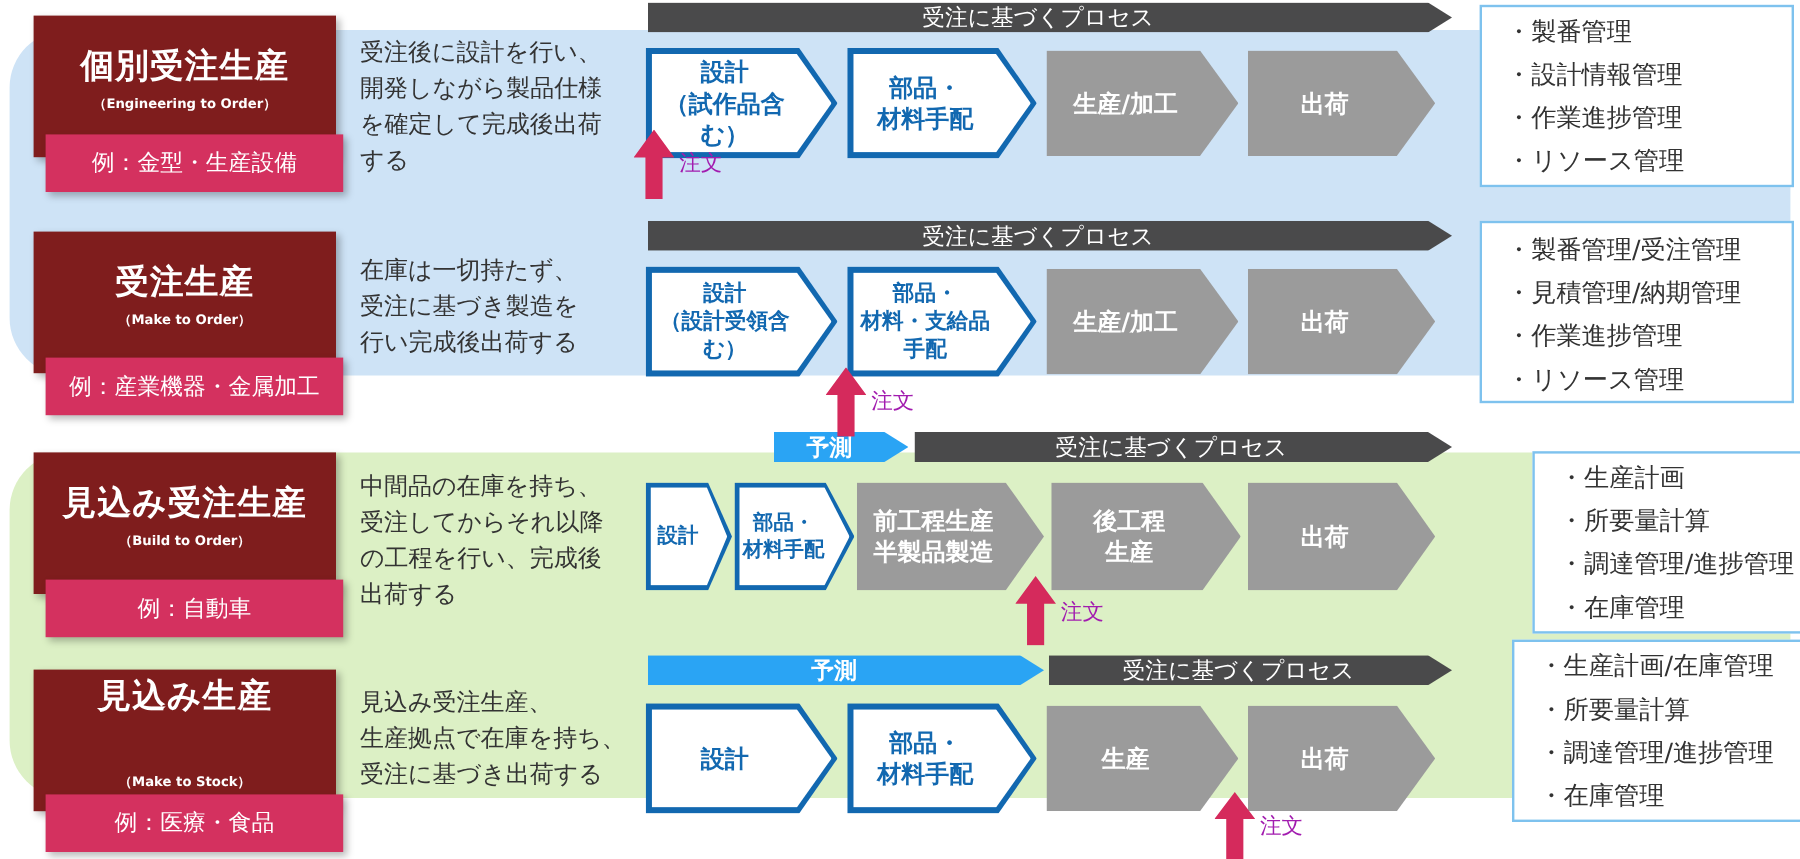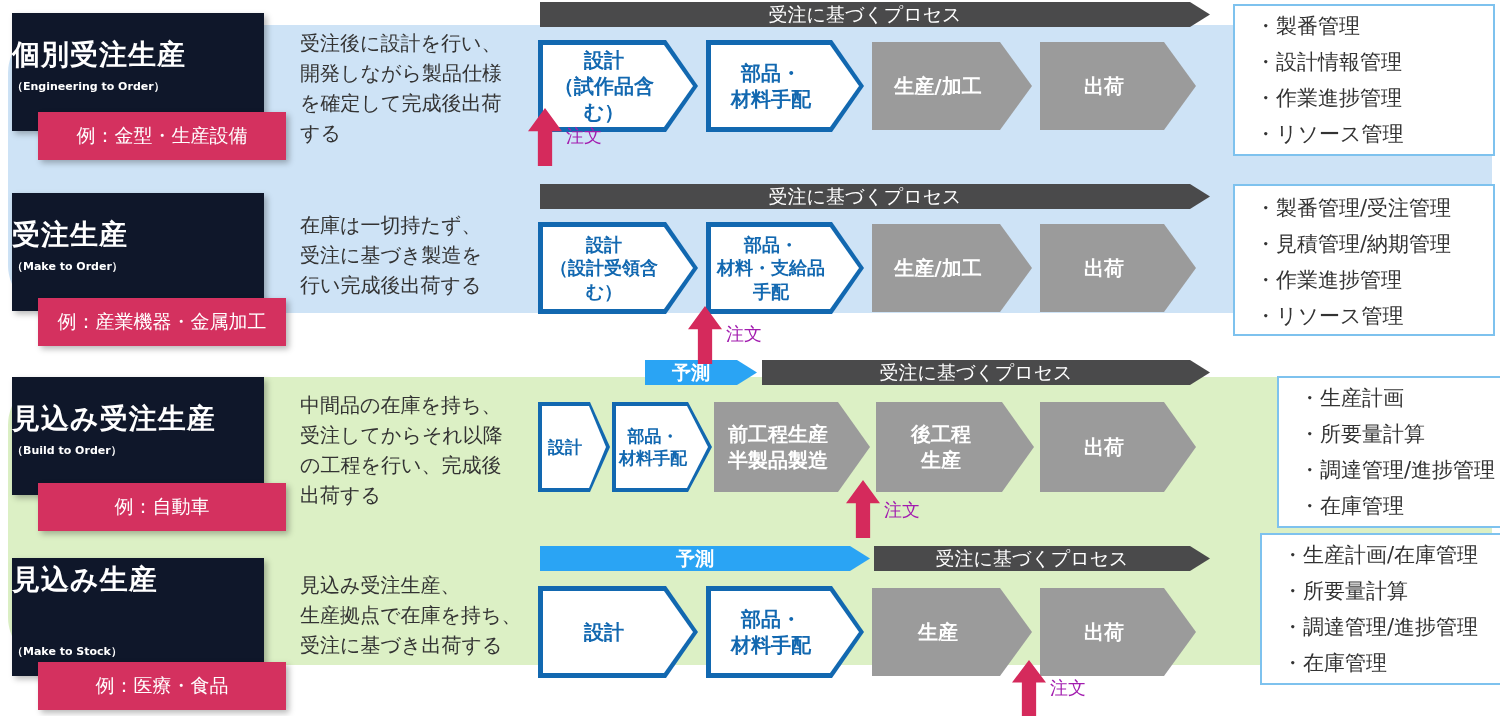--- a/index.html
+++ b/index.html
@@ -2,22 +2,22 @@
 <html><head>
 <meta charset="utf-8">
 <style>
   html,body{margin:0;padding:0;background:#fff;}
   .canvas{position:relative;width:1500px;height:716px;overflow:hidden;
           font-family:"DejaVu Sans","Liberation Sans",sans-serif;color:#333;}
   .band{position:absolute;left:8px;width:1484px;height:288px;border-radius:48px;}
   .band-blue{top:25px;background:#cee3f6;}
   .band-green{top:377px;background:#dcf0c5;}
 
-  .navy{position:absolute;left:12px;width:252px;height:118px;background:#0f172a;
-        display:flex;flex-direction:column;align-items:flex-start;justify-content:center;
+  .navy{position:absolute;left:28px;width:252px;height:118px;background:#7f1d1d;
+        display:flex;flex-direction:column;align-items:center;justify-content:center;
         padding-bottom:14px;box-sizing:border-box;box-shadow:3px 3px 6px rgba(0,0,0,.28);z-index:3;}
   .navy .t1{color:#fff;font-size:28px;font-weight:bold;letter-spacing:1px;}
   .navy .t2{color:#fff;font-size:11px;font-weight:bold;margin-top:5px;}
   .pink{position:absolute;left:38px;width:248px;height:48px;background:#d4315f;color:#fff;
         font-size:19px;display:flex;align-items:center;justify-content:center;
         box-shadow:3px 3px 6px rgba(0,0,0,.28);z-index:4;}
   .desc{position:absolute;left:300px;width:238px;font-size:20px;line-height:1.5;
         white-space:pre-line;color:#333;z-index:3;}
 
   .banner{position:absolute;height:25px;display:flex;align-items:center;justify-content:center;

